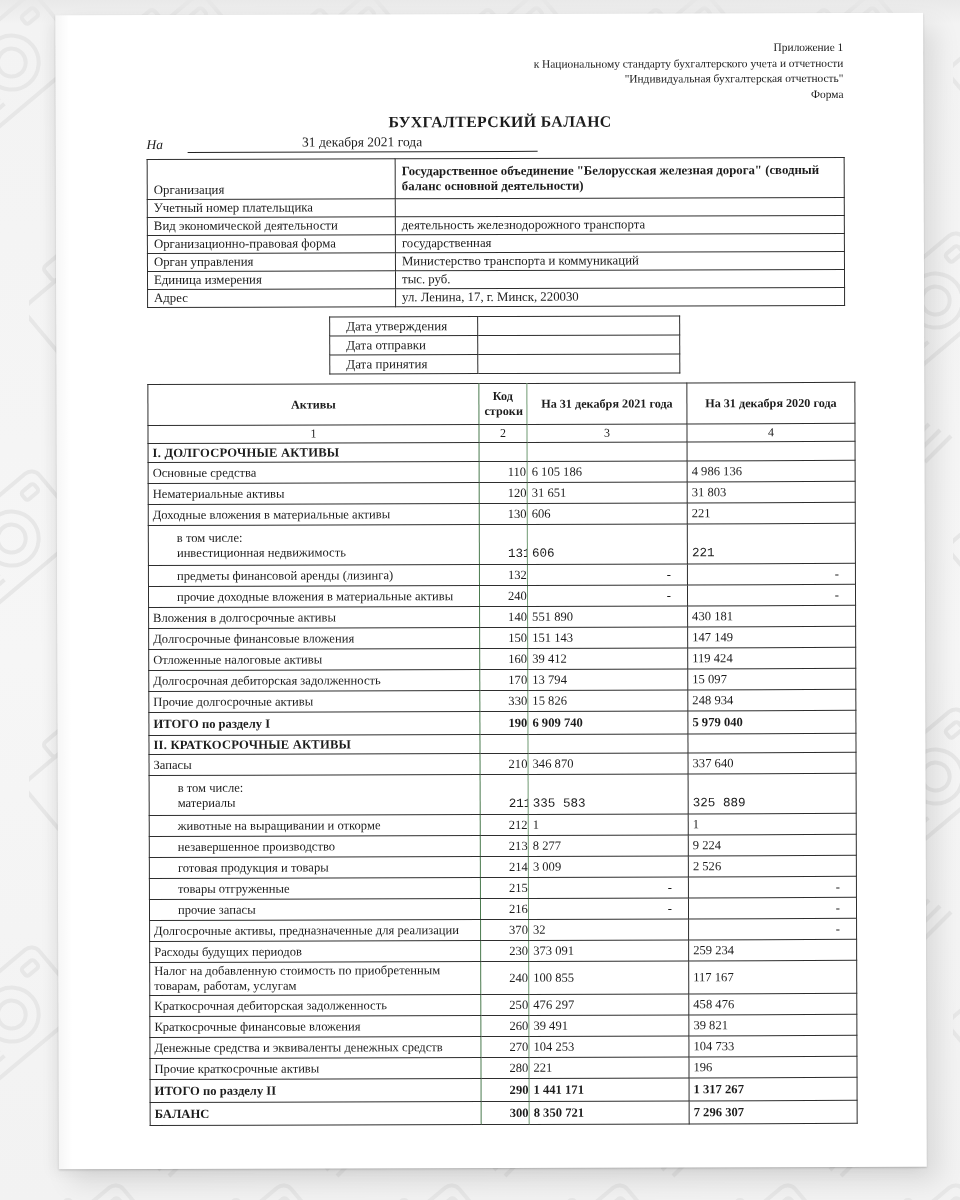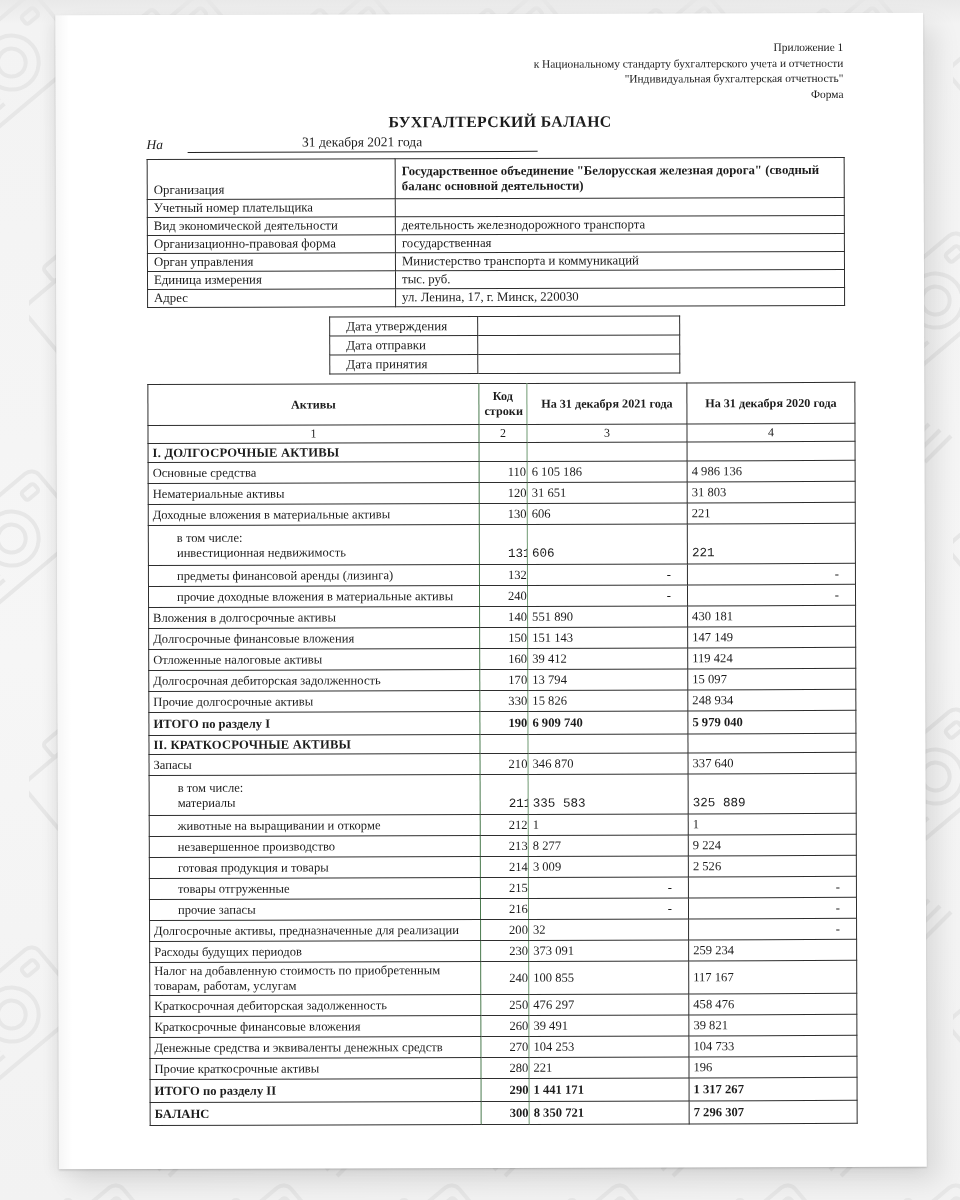--- a/index.html
+++ b/index.html
@@ -793,21 +793,21 @@
             <td class="val dash">-</td>
           </tr>
           <tr class="">
             <td class="lbl sub">прочие запасы</td>
             <td class="code">216</td>
             <td class="val dash">-</td>
             <td class="val dash">-</td>
           </tr>
           <tr class="">
             <td class="lbl">Долгосрочные активы, предназначенные для реализации</td>
-            <td class="code">200</td>
+            <td class="code">370</td>
             <td class="val">32</td>
             <td class="val dash">-</td>
           </tr>
           <tr class="">
             <td class="lbl">Расходы будущих периодов</td>
             <td class="code">230</td>
             <td class="val">373 091</td>
             <td class="val">259 234</td>
           </tr>
           <tr class="">

